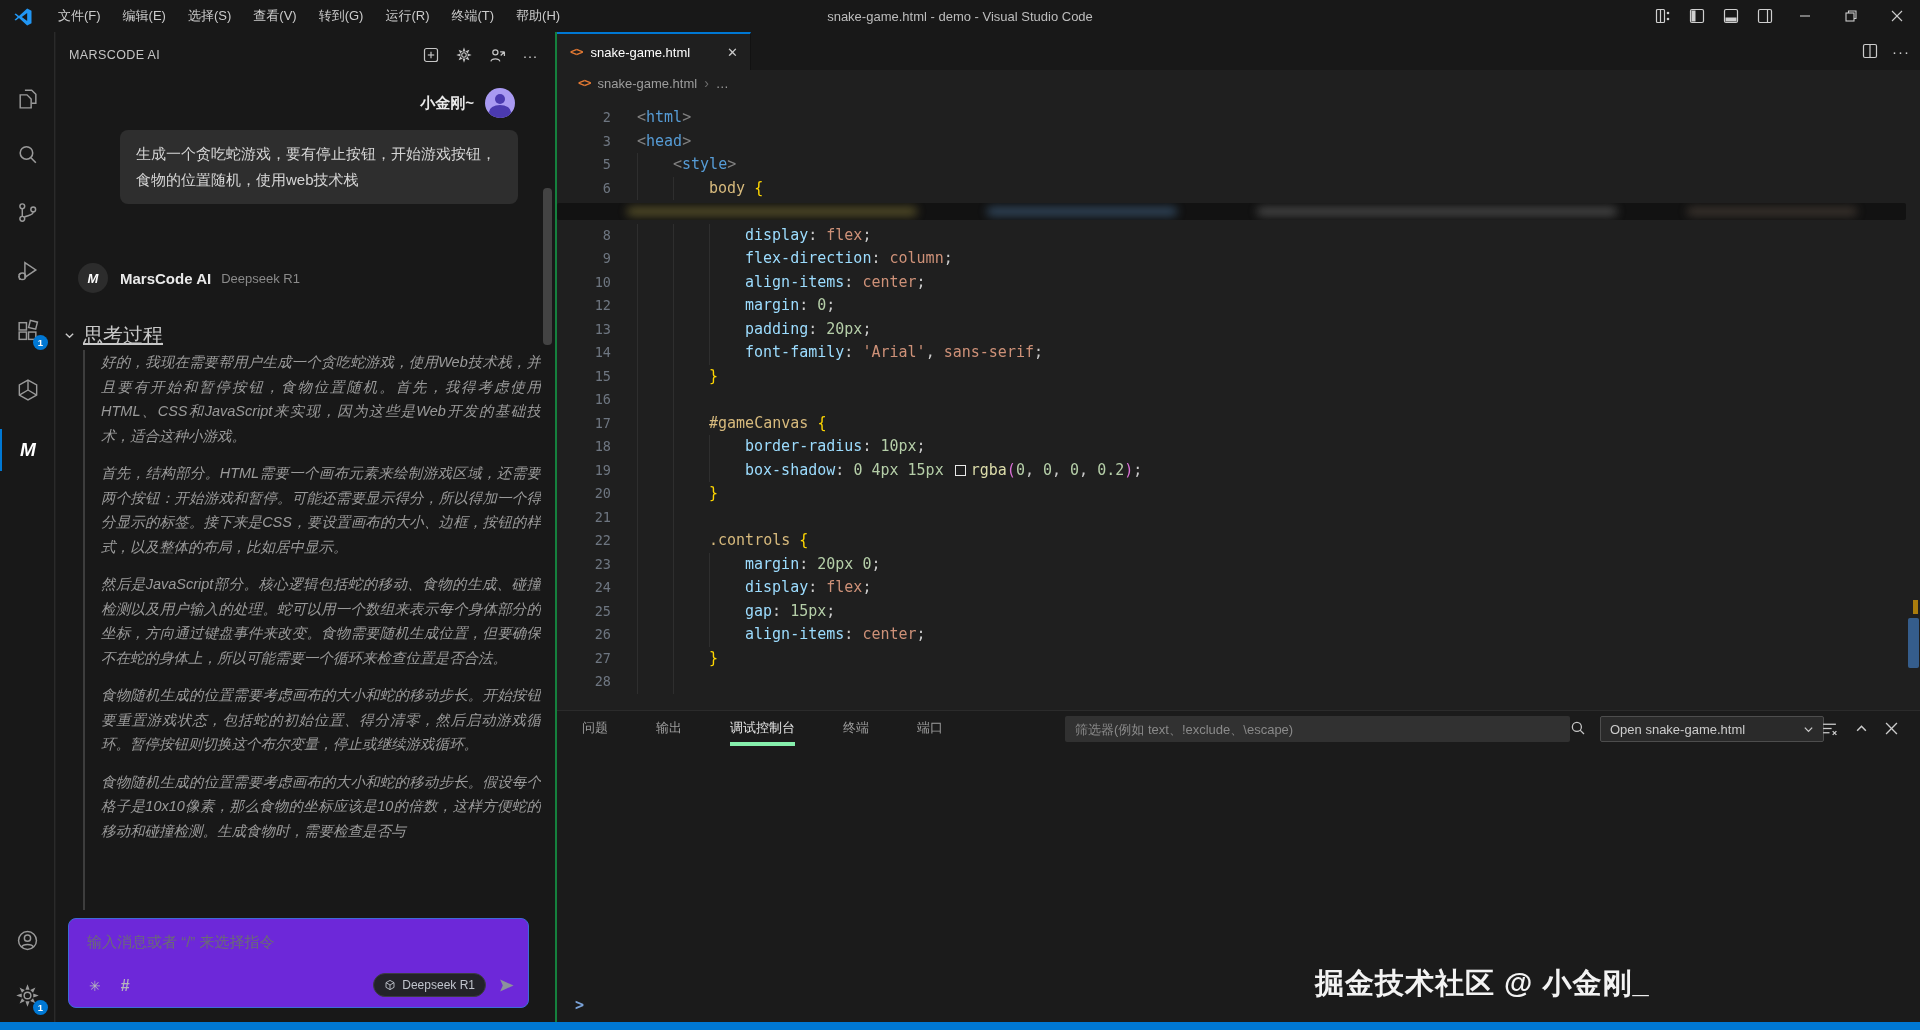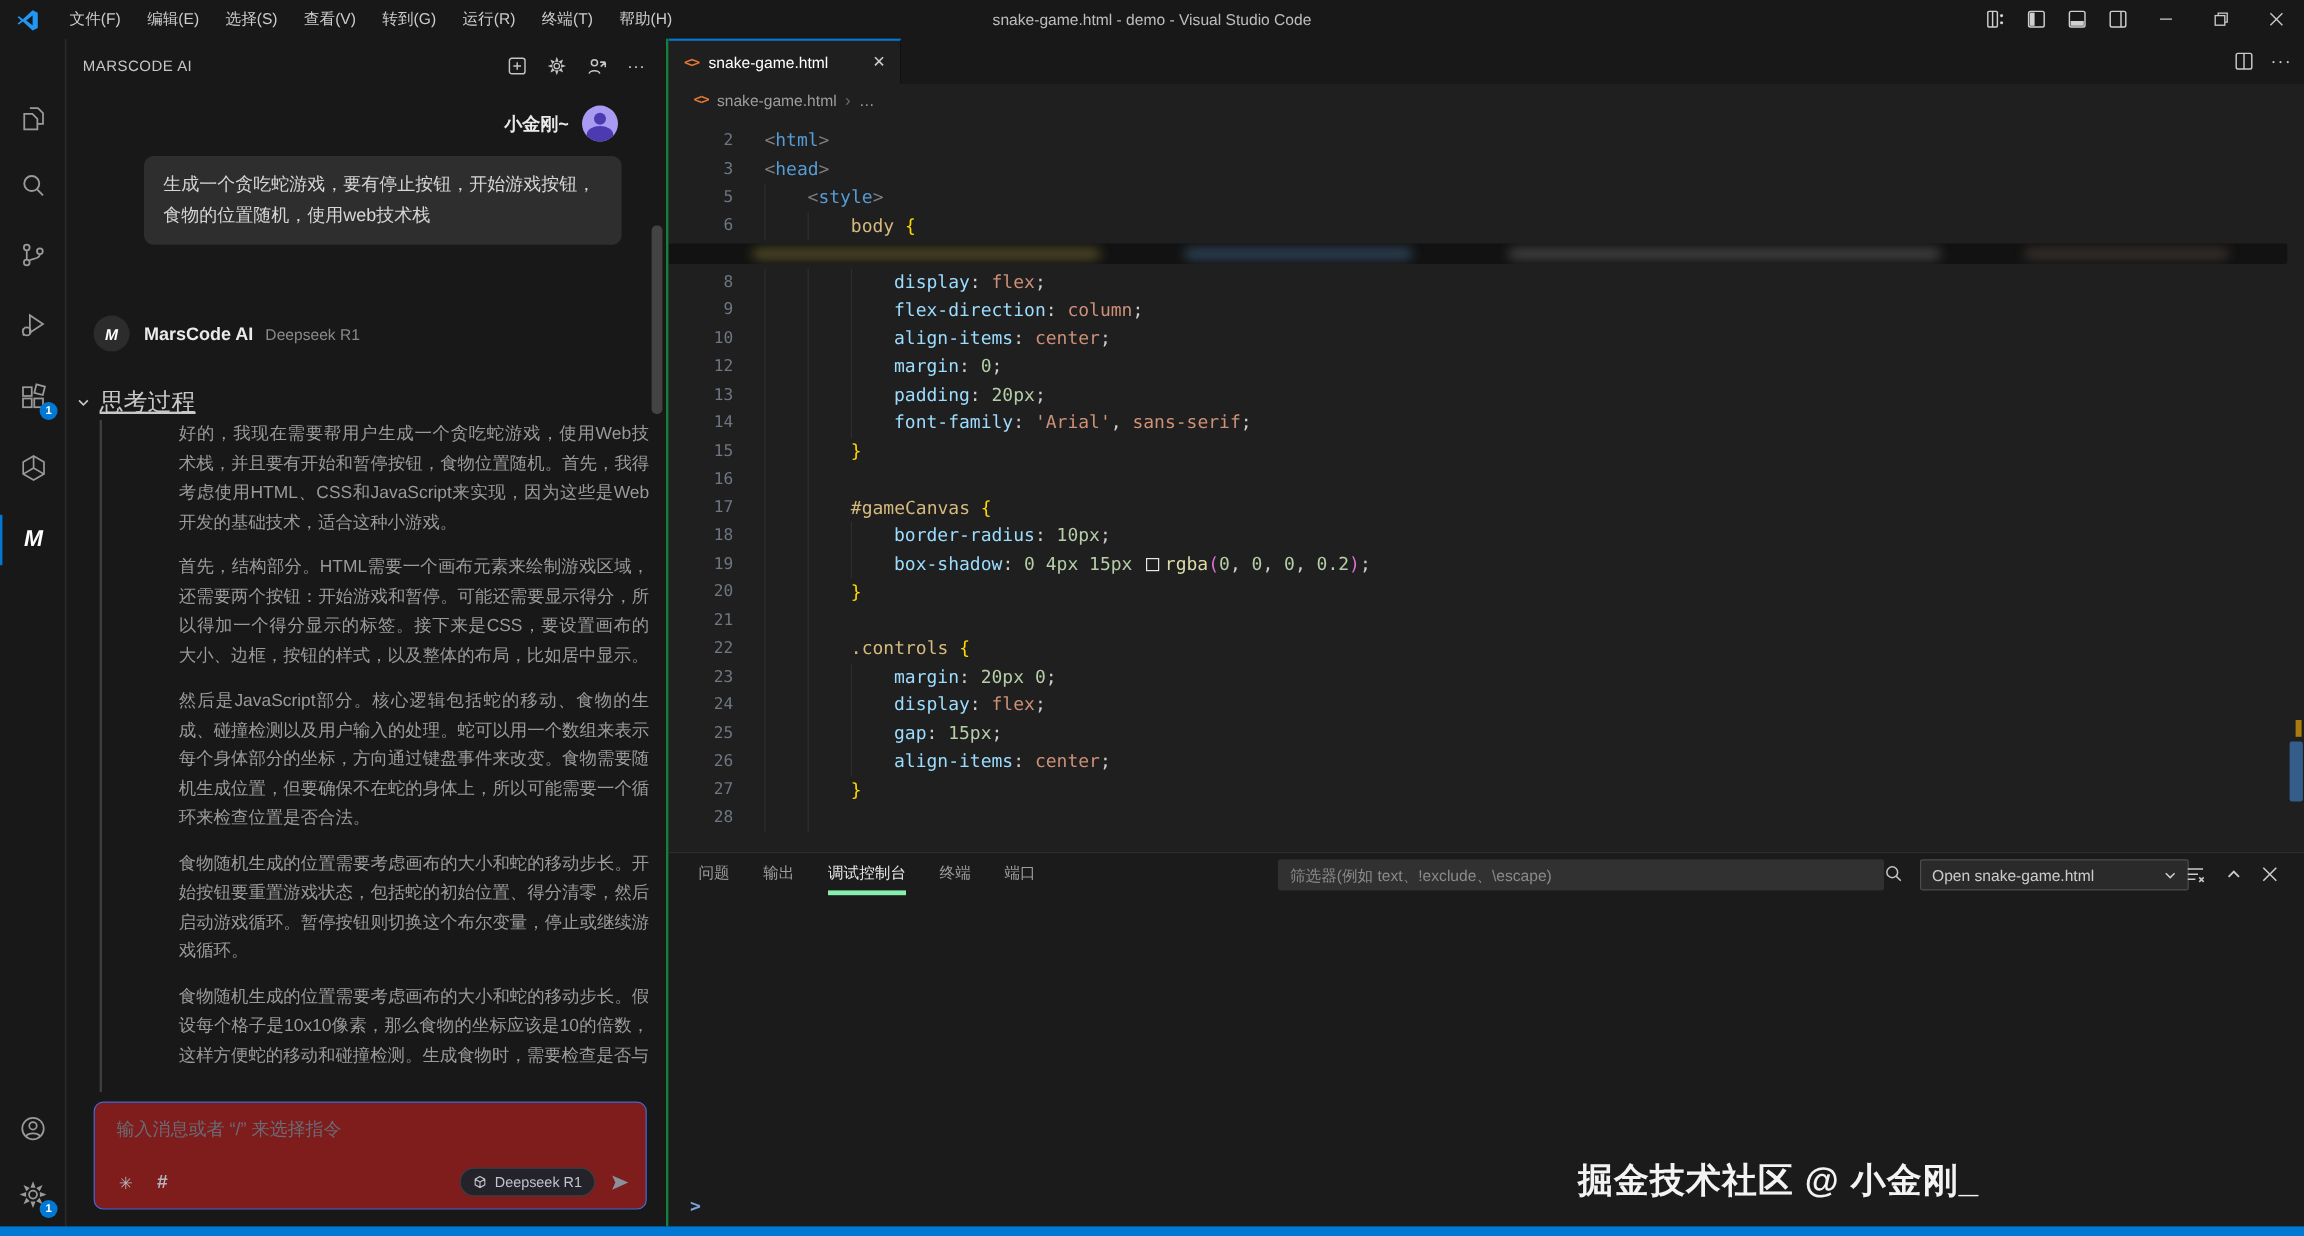--- a/index.html
+++ b/index.html
@@ -41,23 +41,23 @@
 
   .u-bubble { position:absolute; left:64px; top:98px; width:398px; background:#2e2e2e; border-radius:8px; padding:11px 16px; color:#d6d6d6; font-size:15px; line-height:26px; }
 
   .ai-row { position:absolute; left:22px; top:231px; display:flex; align-items:center; }
   .ai-avatar { width:30px; height:30px; border-radius:50%; background:#2c2c2c; color:#fff; display:flex; align-items:center; justify-content:center; font-weight:800; font-style:italic; font-size:13px; flex:none; }
   .ai-name { margin-left:12px; color:#eaeaea; font-size:15px; font-weight:700; }
   .ai-model { margin-left:10px; color:#8a8a8a; font-size:13px; }
 
   .think-head { position:absolute; left:8px; top:290px; display:flex; align-items:center; gap:8px; color:#c8c8c8; font-size:20px;text-decoration:underline; }
   .think-block { position:absolute; left:27px; top:318px; width:458px; height:560px; overflow:hidden; border-left:2px solid #3d3d3d; padding-left:16px; }
-  .think-block p { color:#9a9a9a; font-size:14.5px; line-height:24.5px; margin-bottom:13px; text-align:justify;margin-left:48px; }
-
-  .chat-input { position:absolute; left:22px; top:886px; width:461px; height:90px; border:1px solid #3d6bd8; border-radius:8px; background:#7f1d1d; }
+  .think-block p { color:#9a9a9a; font-size:14.5px; line-height:24.5px; font-style:italic; margin-bottom:13px; text-align:justify; }
+
+  .chat-input { position:absolute; left:12px; top:886px; width:461px; height:90px; border:1px solid #3d6bd8; border-radius:8px; background:#6d28d9; }
   .chat-input input { position:absolute; left:18px; top:14px; width:380px; background:transparent; border:none; outline:none; color:#d0d0d0; font-size:15px; font-family:inherit; }
   .chat-input input::placeholder { color:#6b6b75; }
   .ci-icons { position:absolute; left:20px; bottom:12px; display:flex; align-items:center; gap:20px; color:#b5b5bd; }
   .ci-icons .spark { font-size:14px; }
   .ci-icons .hash { font-size:16px; font-weight:600; }
   .model-pill { position:absolute; right:42px; bottom:10px; height:24px; padding:0 10px; border:1px solid #3c3c44; border-radius:12px; background:#232329; display:flex; align-items:center; gap:6px; color:#c0c4cc; font-size:12px; }
   .send-btn { position:absolute; right:12px; bottom:12px; width:20px; height:20px; display:flex; align-items:center; justify-content:center; }
   .sb-scroll { position:absolute; left:487px; top:156px; width:9px; height:157px; background:rgba(120,120,120,.45); border-radius:4px; }
 
   
@@ -85,21 +85,21 @@
   .censor .c1{left:70px;width:290px;background:#6d6430}
   .censor .c2{left:430px;width:190px;background:#3c5a78}
   .censor .c3{left:700px;width:360px;background:#5a5a5a}
   .censor .c4{left:1130px;width:170px;background:#4a4038}
   .ed-scrollzone { position:absolute; right:0; top:74px; width:14px; bottom:0; }
   .ed-mark-orange { position:absolute; right:2px; top:494px; width:5px; height:14px; background:#b8860b; opacity:.9; }
   .ed-mark-blue { position:absolute; right:1px; top:512px; width:11px; height:50px; background:rgba(66,128,200,.65); border-radius:2px; }
 
   
   .panel { position:absolute; left:557px; top:710px; right:0; height:312px; background:#1b1b1b; border-top:1px solid #2b2b2b; }
-  .panel-tabs { position:absolute; left:25px; top:0; height:35px; display:flex; gap:28px; }
+  .panel-tabs { position:absolute; left:25px; top:0; height:35px; display:flex; gap:48px; }
   .ptab { font-size:13px; color:#9d9d9d; line-height:33px; cursor:default; }
   .ptab.active { color:#e7e7e7; border-bottom:4px solid #86efac; }
   .panel-filter { position:absolute; left:508px; top:5px; width:505px; height:26px; background:#313131; border-radius:2px; }
   .panel-filter input { width:100%; height:100%; background:transparent; border:none; outline:none; color:#cccccc; font-size:13px; padding:0 10px; font-family:inherit; }
   .panel-filter input::placeholder { color:#8a8a8a; }
   .p-search { position:absolute; left:1012px; top:8px; color:#c5c5c5; }
   .p-dropdown { position:absolute; left:1043px; top:5px; width:224px; height:26px; border:1px solid #4d4d4d; border-radius:2px; background:#2a2a2a; display:flex; align-items:center; padding:0 9px; color:#cccccc; font-size:13px; }
   .p-dropdown .dd-label { flex:1; }
   .p-icons { position:absolute; left:1264px; top:0; height:35px; display:flex; align-items:center; gap:17px; color:#cccccc; }
   .debug-prompt { position:absolute; left:18px; bottom:8px; color:#7aa2d8; font-size:15px; font-weight:700; font-family:"DejaVu Sans Mono",monospace; }

